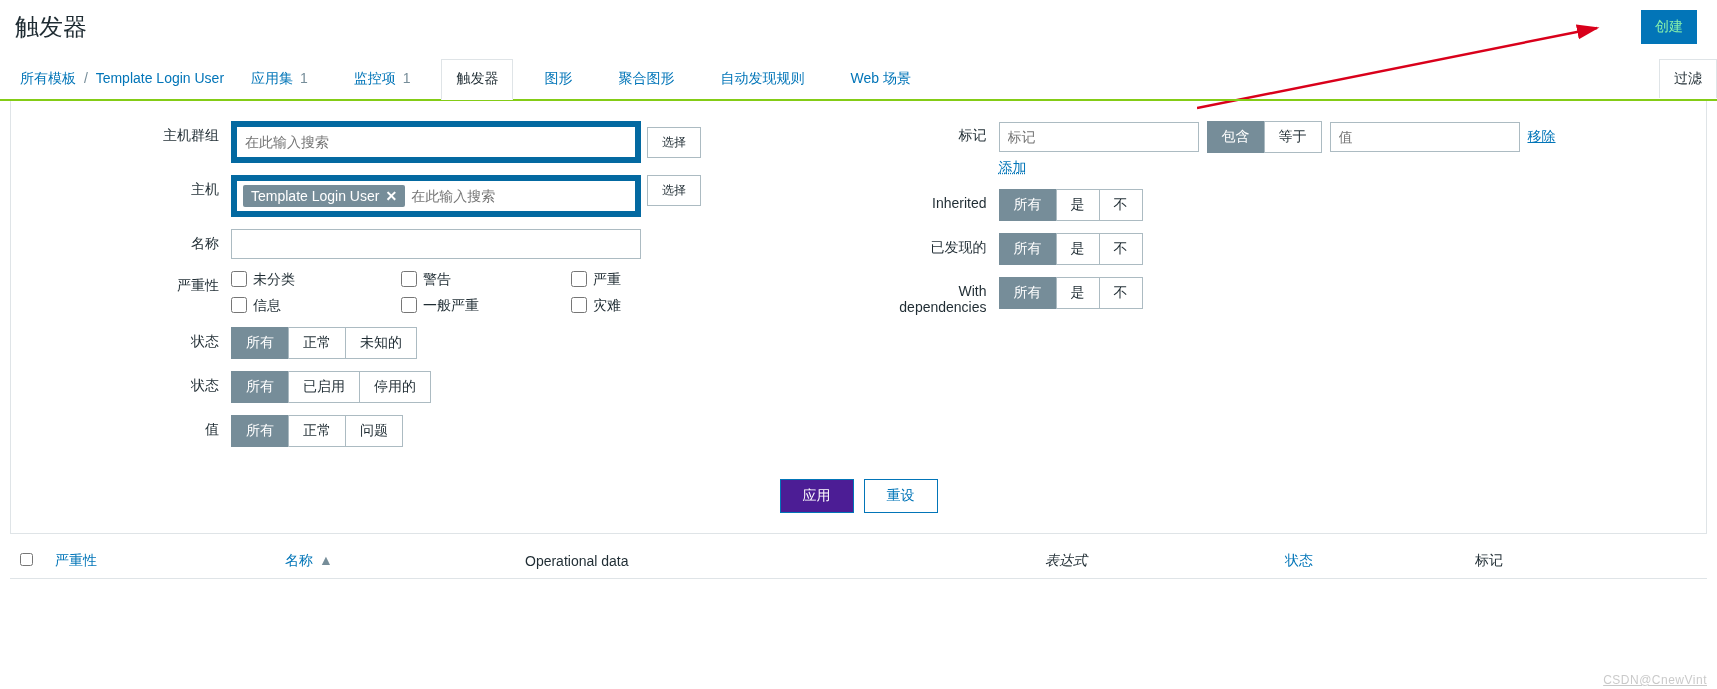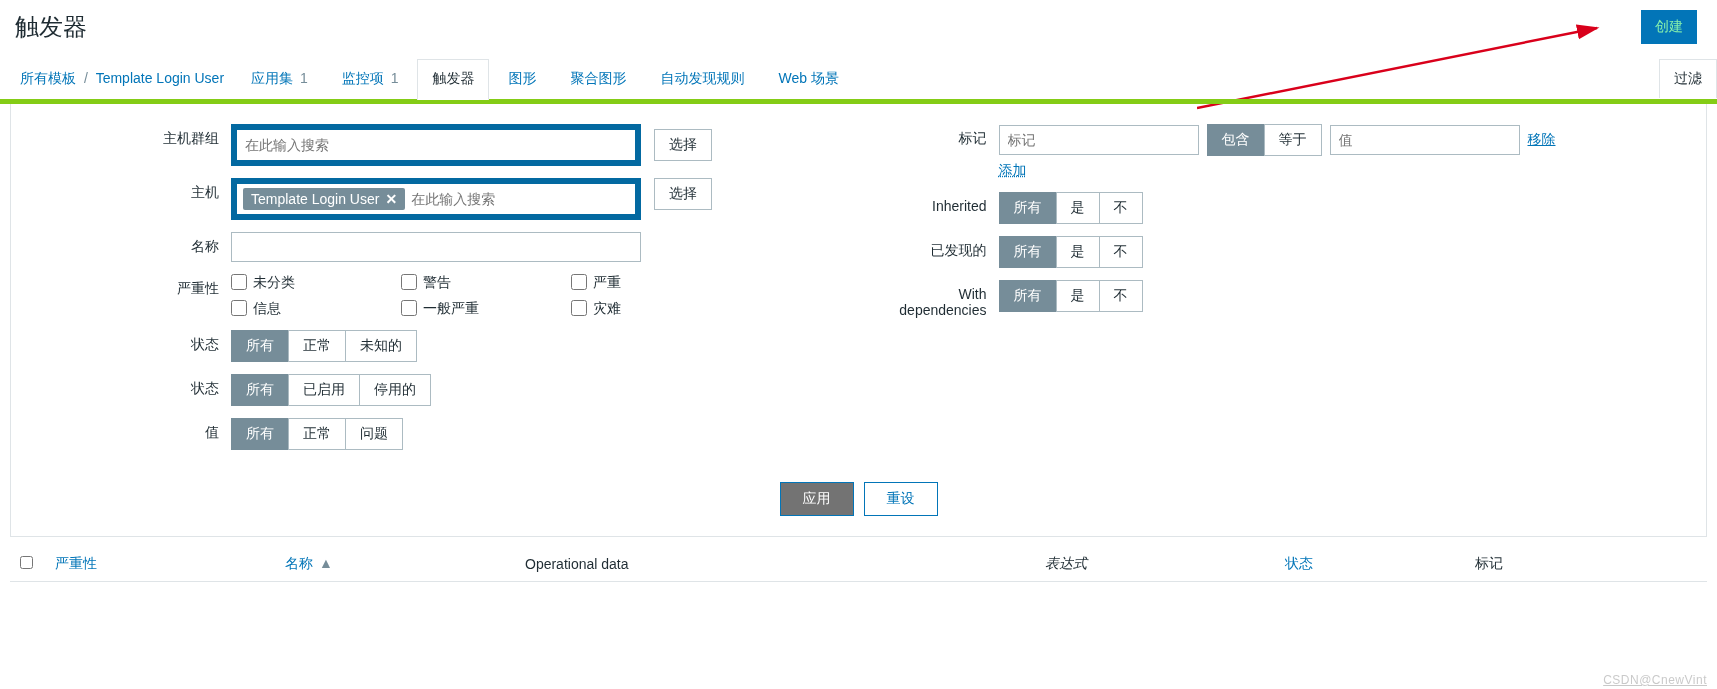--- a/index.html
+++ b/index.html
@@ -2,25 +2,25 @@
 <html><head>
 <meta charset="utf-8">
 <style>
 * { box-sizing: border-box; margin: 0; padding: 0; }
 body { font-family: Arial, "Microsoft YaHei", sans-serif; font-size: 14px; color: #1f2c33; background: #fff; }
 
 .header { display: flex; justify-content: space-between; align-items: center; padding: 10px 20px 15px 15px; }
 .page-title { font-size: 24px; font-weight: normal; color: #1f2c33; }
 .btn-create { background: #0275b8; color: #86efac; border: none; padding: 8px 14px; font-size: 14px; cursor: pointer; }
 
-.nav-row { display: flex; align-items: center; padding: 0 20px 0 20px; border-bottom: 5px solid #84cc16; position: relative; }
+.nav-row { display: flex; align-items: center; padding: 0 20px 0 20px; border-bottom: 2px solid #84cc16; position: relative; }
 .breadcrumb { color: #0275b8; margin-right: 12px; }
 .breadcrumb a { color: #0275b8; text-decoration: none; cursor: pointer; }
 .breadcrumb .sep { color: #768d99; margin: 0 4px; }
-.tabs { display: flex; gap: 4px; }
+.tabs { display: flex; gap: 16px; }
 .tab { padding: 10px 14px; color: #0275b8; cursor: pointer; border: 1px solid transparent; }
 .tab.active { border: 1px solid #dfe4e7; border-bottom: 1px solid #fff; background: #fff; color: #1f2c33; margin-bottom: -1px; }
 .tab .count { color: #768d99; margin-left: 3px; }
 .filter-btn { position: absolute; right: 0; top: 0; padding: 10px 14px; border: 1px solid #dfe4e7; border-bottom: none; background: #fff; cursor: pointer; }
 
 .filter-panel { background: #fff; border: 1px solid #dfe4e7; border-top: none; margin: 0 10px; padding: 20px 0; }
 .filter-cols { display: flex; gap: 40px; }
 .filter-col { flex: 1; }
 .filter-row { display: flex; margin-bottom: 12px; align-items: flex-start; }
 .filter-label { width: 220px; text-align: right; padding-right: 12px; padding-top: 6px; color: #1f2c33; }
@@ -28,37 +28,37 @@
 
 .multiselect { display: flex; align-items: center; gap: 6px; }
 .multiselect-box { border: 6px solid #0369a1; min-height: 32px; width: 410px; padding: 3px 6px; display: flex; flex-wrap: wrap; align-items: center; gap: 4px; }
 .multiselect-box input { border: none; outline: none; font-size: 14px; flex: 1; min-width: 100px; padding: 4px 2px; }
 .tag-chip { background: #768d99; color: #fff; padding: 3px 8px; border-radius: 2px; display: inline-flex; align-items: center; gap: 6px; }
 .tag-chip .x { cursor: pointer; font-weight: bold; }
 
 .text-input { border: 1px solid #acbbc2; padding: 6px 8px; width: 410px; font-size: 14px; }
 .small-input { border: 1px solid #acbbc2; padding: 6px 8px; font-size: 14px; }
 
-.btn-outline { background: #fff; border: 1px solid #acbbc2; padding: 6px 14px; cursor: pointer; color: #1f2c33; font-size: 14px; margin-left: 7px; }
+.btn-outline { background: #fff; border: 1px solid #acbbc2; padding: 6px 14px; cursor: pointer; color: #1f2c33; font-size: 12px; }
 
 .checkbox-grid { display: grid; grid-template-columns: repeat(3, 160px); gap: 8px 10px; }
 .cb-item { display: flex; align-items: flex-start; gap: 6px; }
 .cb-item input { width: 16px; height: 16px; cursor: pointer; }
 
 .seg-group { display: inline-flex; }
 .seg-btn { border: 1px solid #acbbc2; background: #fff; padding: 6px 14px; cursor: pointer; font-size: 14px; color: #1f2c33; margin-left: -1px; }
 .seg-btn:first-child { margin-left: 0; }
 .seg-btn.active { background: #768d99; color: #fff; border-color: #768d99; }
 
 .tag-filter-row { display: flex; align-items: center; gap: 8px; }
 .link-action { color: #0275b8; text-decoration: underline dotted; cursor: pointer; }
 .link-remove { color: #0275b8; cursor: pointer; text-decoration: underline; }
 
 .filter-actions { display: flex; justify-content: center; gap: 10px; margin-top: 20px; }
-.btn-primary { background: #737373; color: #fff; border: 1px solid #0275b8; padding: 7px 22px; cursor: pointer; font-size: 14px; }
+.btn-primary { background: #4c1d95; color: #fff; border: 1px solid #0275b8; padding: 7px 22px; cursor: pointer; font-size: 14px; }
 .btn-secondary { background: #fff; color: #0275b8; border: 1px solid #0275b8; padding: 7px 22px; cursor: pointer; font-size: 14px; }
 
 .table-wrap { margin: 10px 10px 0 10px; }
 .tbl-head { display: flex; align-items: center; border-bottom: 1px solid #dfe4e7; padding: 8px 10px; background: #fff; }
 .tbl-head .th { color: #0275b8; cursor: pointer; }
 .tbl-head .th.static { color: #1f2c33; cursor: default; }
 .col-cb { width: 35px; }
 .col-sev { width: 230px; }
 .col-name { width: 240px; }
 .col-opd { width: 520px; }

